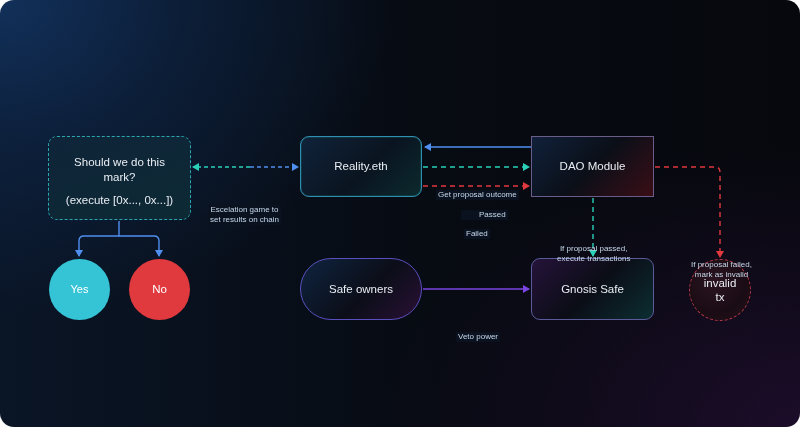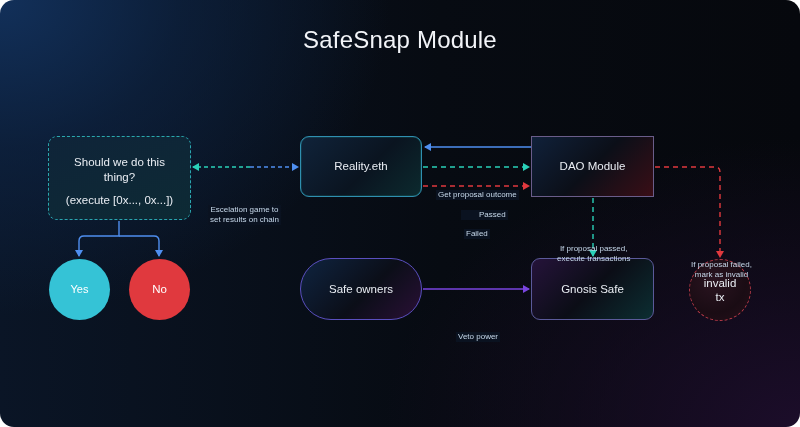--- a/index.html
+++ b/index.html
@@ -68,21 +68,20 @@
       position: absolute; color: #c6d8ea; font-size: 8px; line-height: 10px; text-align: center;
       white-space: nowrap; padding: 0 2px; margin-top: 48px;
     }
     .label.bg { background: #0a1220; }
   </style>
 </head>
 <body>
 
 <div class="card">
 
-  <div class="title">SafeSnap Module</div>
 
   <svg class="wires" width="800" height="427">
     <defs>
       <marker id="ah-teal" markerWidth="8" markerHeight="8" refX="6" refY="4" orient="auto" markerUnits="userSpaceOnUse">
         <path d="M0,0 L7,4 L0,8 Z" fill="#2ad1b8"></path>
       </marker>
       <marker id="ah-blue" markerWidth="8" markerHeight="8" refX="6" refY="4" orient="auto" markerUnits="userSpaceOnUse">
         <path d="M0,0 L7,4 L0,8 Z" fill="#4f8ff0"></path>
       </marker>
       <marker id="ah-red" markerWidth="8" markerHeight="8" refX="6" refY="4" orient="auto" markerUnits="userSpaceOnUse">
@@ -108,21 +107,21 @@
     <line x1="593" y1="198" x2="593" y2="256" stroke="#2ad1b8" stroke-width="1.4" stroke-dasharray="5 4" marker-end="url(#ah-teal)"></line>
 
     <path d="M655,167 L715,167 Q720,167 720,172 L720,257" fill="none" stroke="#e0393e" stroke-width="1.4" stroke-dasharray="5 4" marker-end="url(#ah-red)"></path>
 
     <line x1="423" y1="289" x2="529" y2="289" stroke="#7a45e0" stroke-width="1.4" marker-end="url(#ah-purple)"></line>
   </svg>
 
   <div class="node box-snapshot">
     <span class="gap"></span>
     <span class="line">Should we do this</span>
-    <span class="line">thing?</span>
+    <span class="line">mark?</span>
     <span class="gap"></span>
     <span class="line">(execute [0x..., 0x...])</span>
   </div>
 
   <div class="node circle-yes">
     <span>Yes</span>
   </div>
   <div class="node circle-no">
     <span>No</span>
   </div>

